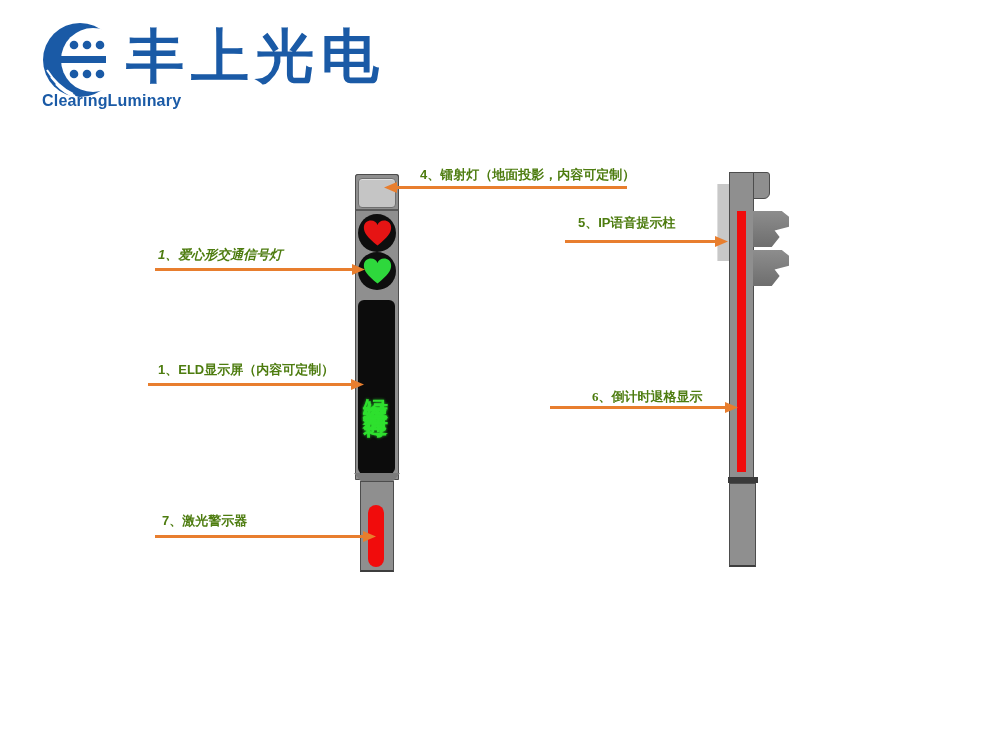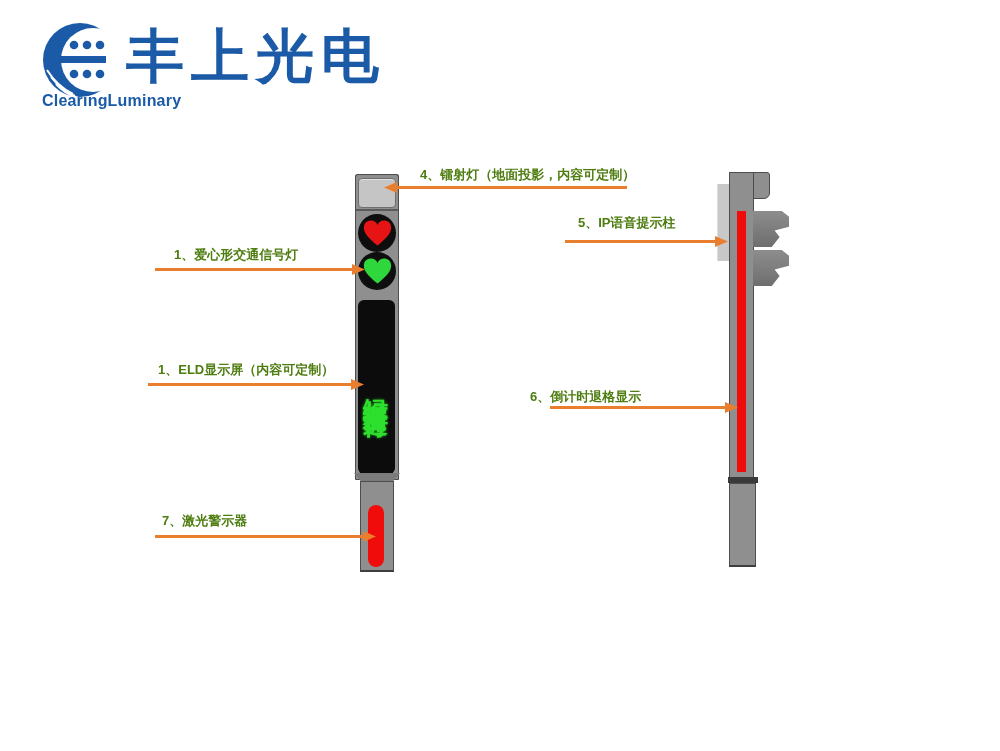--- a/index.html
+++ b/index.html
@@ -101,21 +101,21 @@
     <div class="pole-body" style="left: 729px; top: 172px; width: 25px; height: 306px; background-color: rgb(143, 143, 143);"></div>
     <div class="pole-body" style="left:753px;top:172px;width:17px;height:27px;border-radius:0 3px 6px 0;"></div>
     <div class="side-visor" style="top:211px;"></div>
     <div class="side-visor" style="top:250px;"></div>
     <div class="side-red-strip" style="background-color: rgb(241, 12, 12);"></div>
     <div class="side-seam"></div>
     <div class="pole-body" style="left:729px;top:483px;width:27px;height:84px;border-bottom:2px solid #3e3e3e;"></div>
   </div>
 
   <div>
-    <div class="ann-label" style="left:174px;top:246px;">1、爱心形交通信号灯</div>
+    <div class="ann-label" style="left:158px;top:246px;font-style:italic;">1、爱心形交通信号灯</div>
     <div class="ann-line" style="left: 155px; top: 268px; width: 198px; background-color: rgb(232, 126, 46);"></div>
     <div class="ann-arrow arrow-right" style="left: 352px; top: 264px; background-color: rgb(232, 126, 46);"></div>
   </div>
 
   <div>
     <div class="ann-label" style="left:158px;top:361px;">1、ELD显示屏（内容可定制）</div>
     <div class="ann-line" style="left: 148px; top: 383px; width: 204px; background-color: rgb(232, 126, 46);"></div>
     <div class="ann-arrow arrow-right" style="left: 351px; top: 379px; background-color: rgb(232, 126, 46);"></div>
   </div>
 
@@ -131,18 +131,18 @@
     <div class="ann-arrow arrow-left" style="left: 384px; top: 182px; background-color: rgb(232, 126, 46);"></div>
   </div>
 
   <div>
     <div class="ann-label" style="left:578px;top:214px;">5、IP语音提示柱</div>
     <div class="ann-line" style="left: 565px; top: 240px; width: 151px; background-color: rgb(232, 126, 46);"></div>
     <div class="ann-arrow arrow-right" style="left: 715px; top: 236px; background-color: rgb(232, 126, 46);"></div>
   </div>
 
   <div>
-    <div class="ann-label" style="left:530px;top:388px;">6、倒计时退格显示</div>
+    <div class="ann-label" style="left:592px;top:388px;font-family:Liberation Serif, serif;">6、倒计时退格显示</div>
     <div class="ann-line" style="left: 550px; top: 406px; width: 176px; background-color: rgb(232, 126, 46);"></div>
     <div class="ann-arrow arrow-right" style="left: 725px; top: 402px; background-color: rgb(232, 126, 46);"></div>
   </div>
 
 </div>
 
 </body></html>

